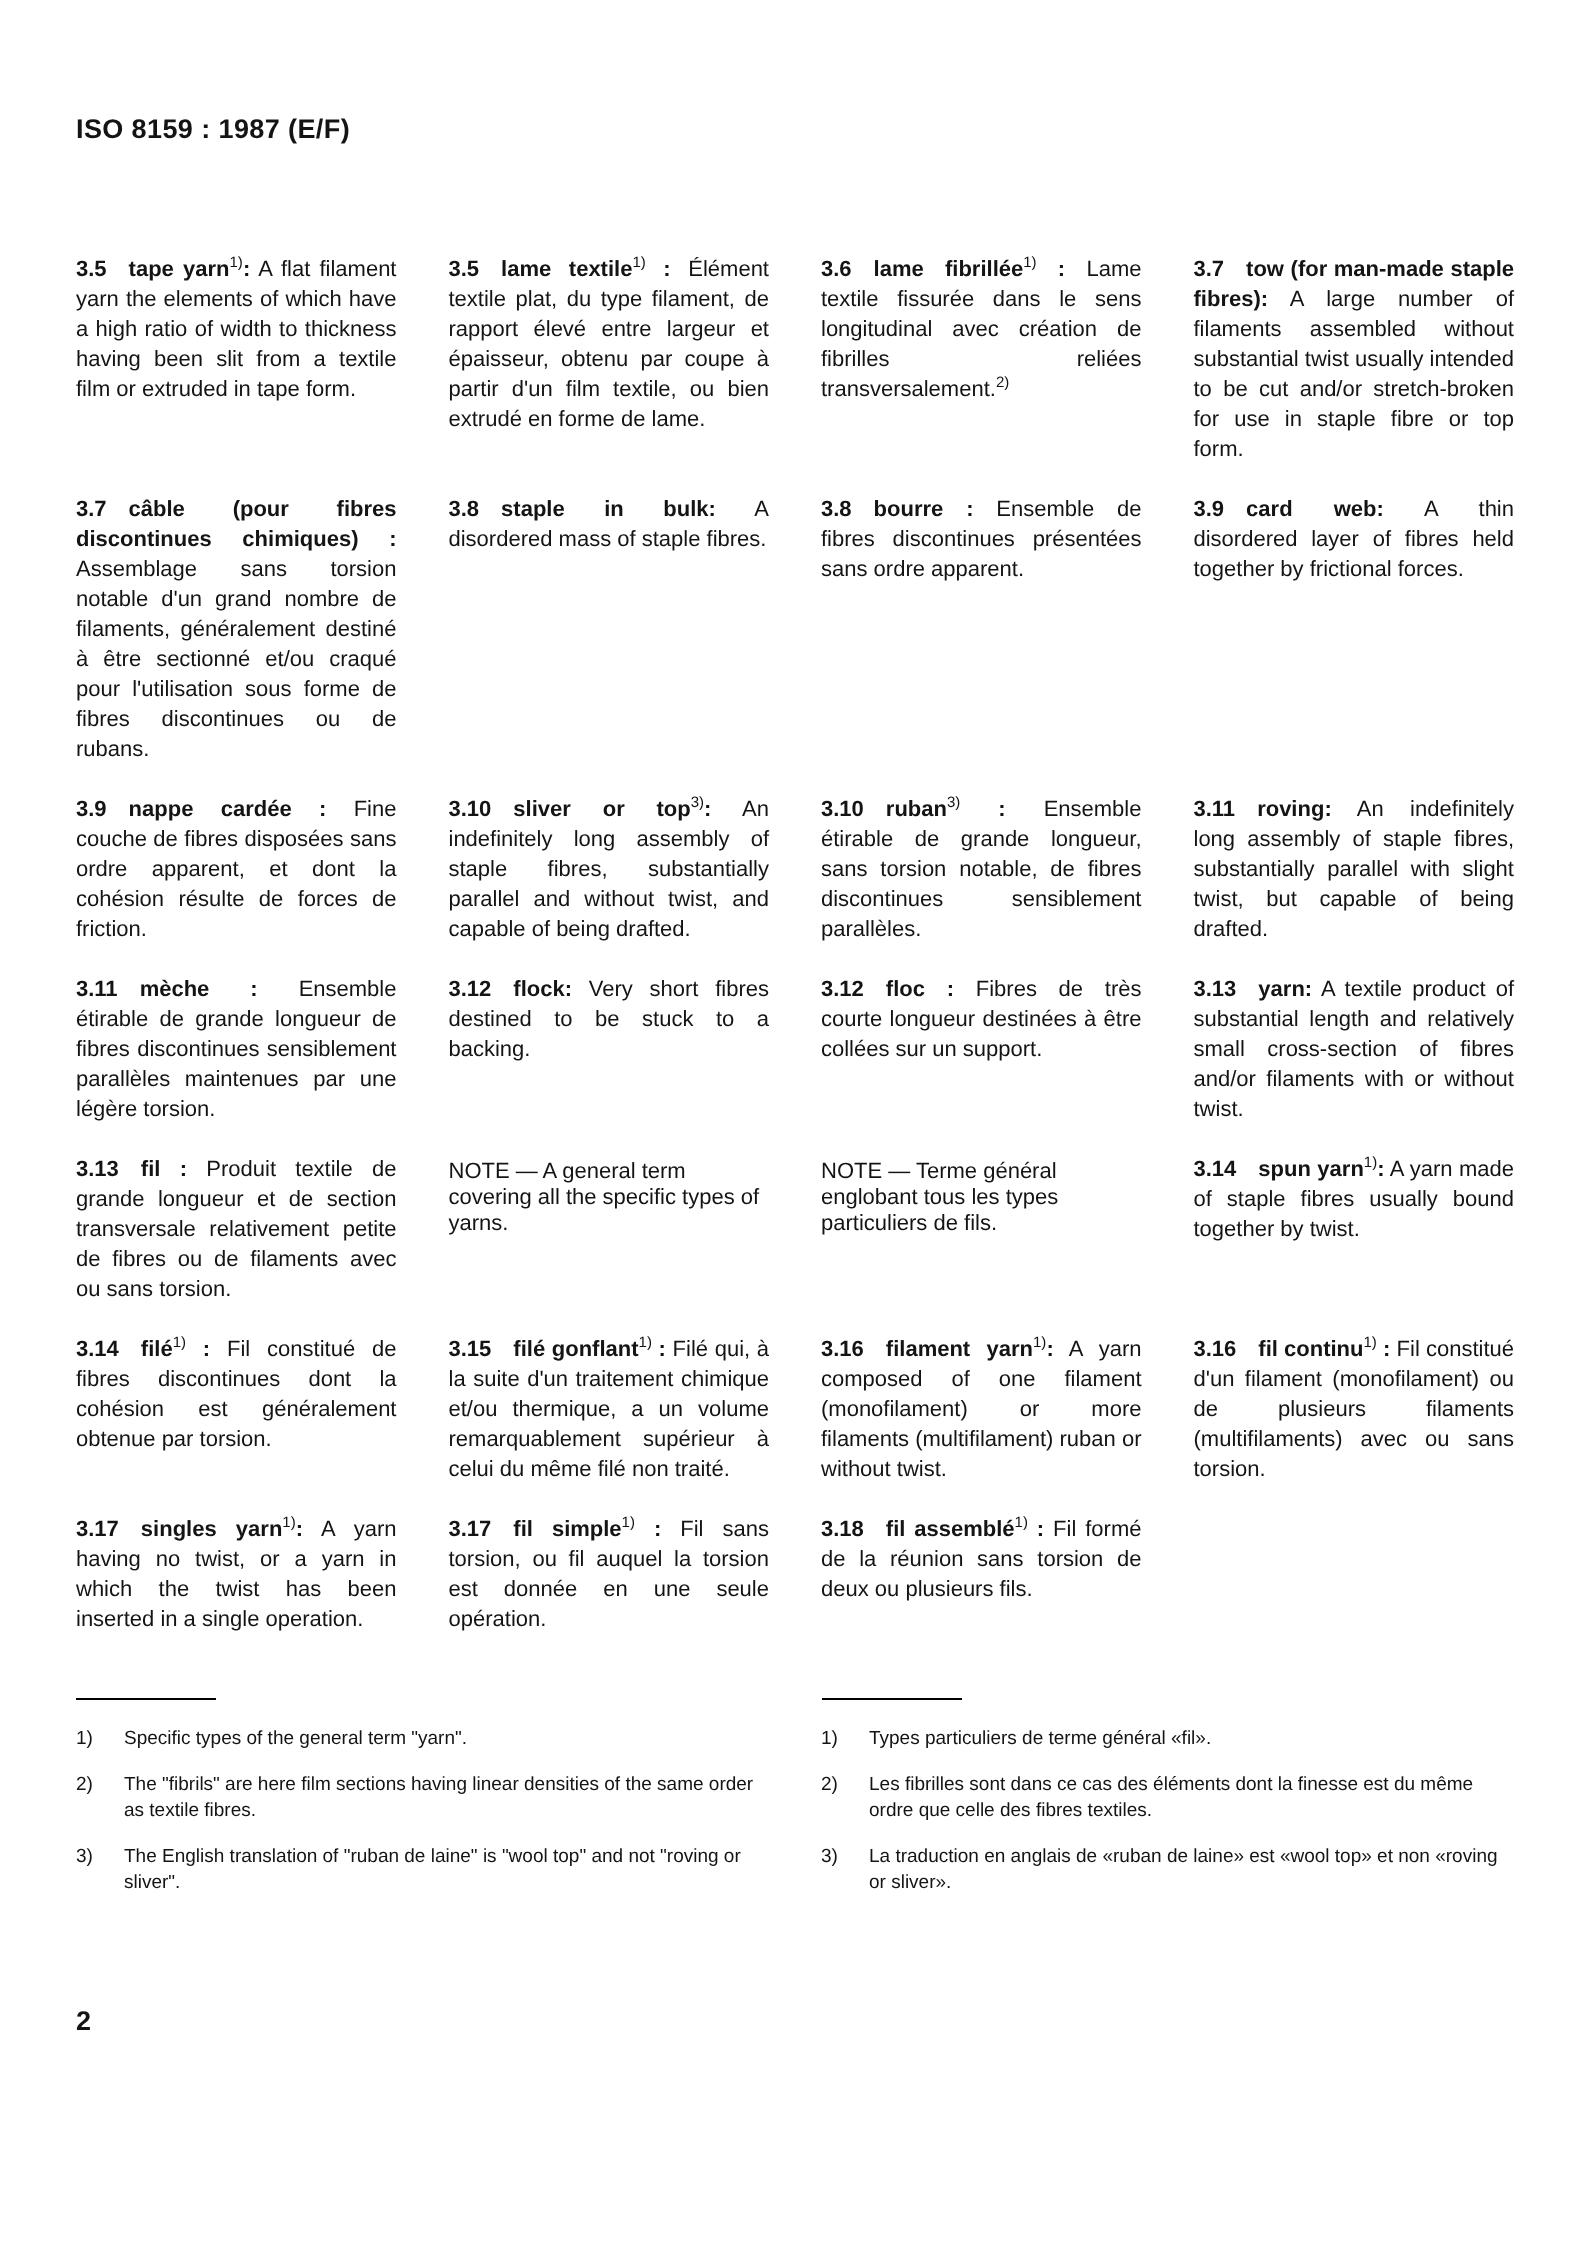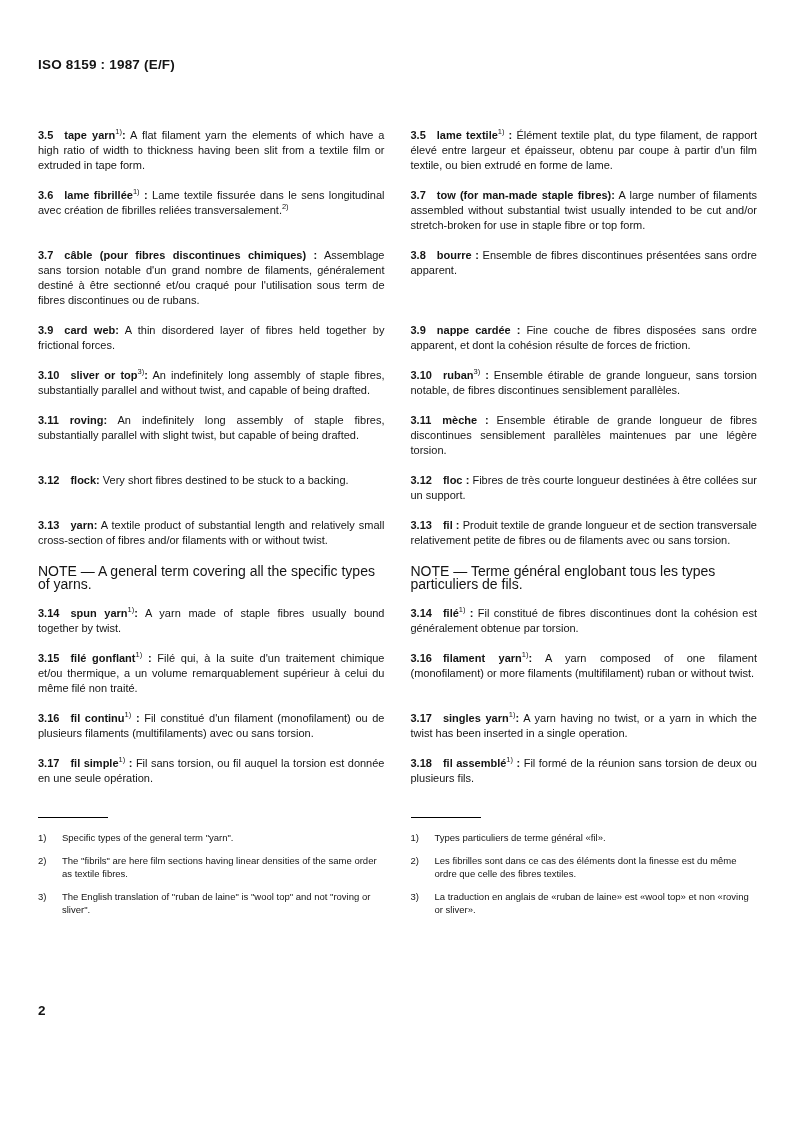--- a/index.html
+++ b/index.html
@@ -15,39 +15,39 @@
     overflow: hidden;
   }
   .header {
     font-weight: bold;
     font-size: 13.5px;
     letter-spacing: 0.2px;
     margin-bottom: 56px;
   }
   .defs-grid {
     display: grid;
-    grid-template-columns: 1fr 1fr;
+    grid-template-columns: 1fr 1fr 1fr 1fr;
     column-gap: 26px;
   }
   .cell {
     font-size: 11px;
     line-height: 15px;
     text-align: justify;
   }
   .entry { margin: 0 0 15px 0; }
   .num  { font-weight: bold; margin-right: 11px; }
   .term { font-weight: bold; }
   .colon { font-weight: bold; }
   sup.fnref {
     font-size: 7.5px;
     vertical-align: super;
     line-height: 0;
   }
   .note {
-    font-size: 14px;
+    font-size: 11px;
     line-height: 13px;
     margin: 2px 0 15px 0;
     text-align: left;
   }
   .footnotes { margin-top: 16px; }
   .fn-grid {
     display: grid;
     grid-template-columns: 1fr 1fr;
     column-gap: 26px;
   }
@@ -88,21 +88,24 @@
       <div class="cell">
         <p class="entry"><span class="num">3.5</span><span class="term">lame textile</span><sup class="fnref">1)</sup><span class="colon">&nbsp;:</span><span class="body"> Élément textile plat, du type filament, de rapport élevé entre largeur et épaisseur, obtenu par coupe à partir d'un film textile, ou bien extrudé en forme de lame.</span></p>
       </div>
       <div class="cell">
         <p class="entry"><span class="num">3.6</span><span class="term">lame fibrillée</span><sup class="fnref">1)</sup><span class="colon">&nbsp;:</span><span class="body"> Lame textile fissurée dans le sens longitudinal avec création de fibrilles reliées transversalement.</span><sup class="fnref">2)</sup></p>
       </div>
       <div class="cell">
         <p class="entry"><span class="num">3.7</span><span class="term">tow</span><span class="term"> (for man-made staple fibres)</span><span class="colon">:</span><span class="body"> A large number of filaments assembled without substantial twist usually intended to be cut and/or stretch-broken for use in staple fibre or top form.</span></p>
       </div>
       <div class="cell">
-        <p class="entry"><span class="num">3.7</span><span class="term">câble</span><span class="term"> (pour fibres discontinues chimiques)</span><span class="colon">&nbsp;:</span><span class="body"> Assemblage sans torsion notable d'un grand nombre de filaments, généralement destiné à être sectionné et/ou craqué pour l'utilisation sous term de fibres discontinues ou de rubans.</span></p>
+        <p class="entry"><span class="num">3.7</span><span class="term">câble</span><span class="term"> (pour fibres discontinues chimiques)</span><span class="colon">&nbsp;:</span><span class="body"> Assemblage sans torsion notable d'un grand nombre de filaments, généralement destiné à être sectionné et/ou craqué pour l'utilisation sous forme de fibres discontinues ou de rubans.</span></p>
+      </div>
+      <div class="cell">
+        <p class="entry"><span class="num">3.8</span><span class="term">staple in bulk</span><span class="colon">:</span><span class="body"> A disordered mass of staple fibres.</span></p>
       </div>
       <div class="cell">
         <p class="entry"><span class="num">3.8</span><span class="term">bourre</span><span class="colon">&nbsp;:</span><span class="body"> Ensemble de fibres discontinues présentées sans ordre apparent.</span></p>
       </div>
       <div class="cell">
         <p class="entry"><span class="num">3.9</span><span class="term">card web</span><span class="colon">:</span><span class="body"> A thin disordered layer of fibres held together by frictional forces.</span></p>
       </div>
       <div class="cell">
         <p class="entry"><span class="num">3.9</span><span class="term">nappe cardée</span><span class="colon">&nbsp;:</span><span class="body"> Fine couche de fibres disposées sans ordre apparent, et dont la cohésion résulte de forces de friction.</span></p>
       </div>

